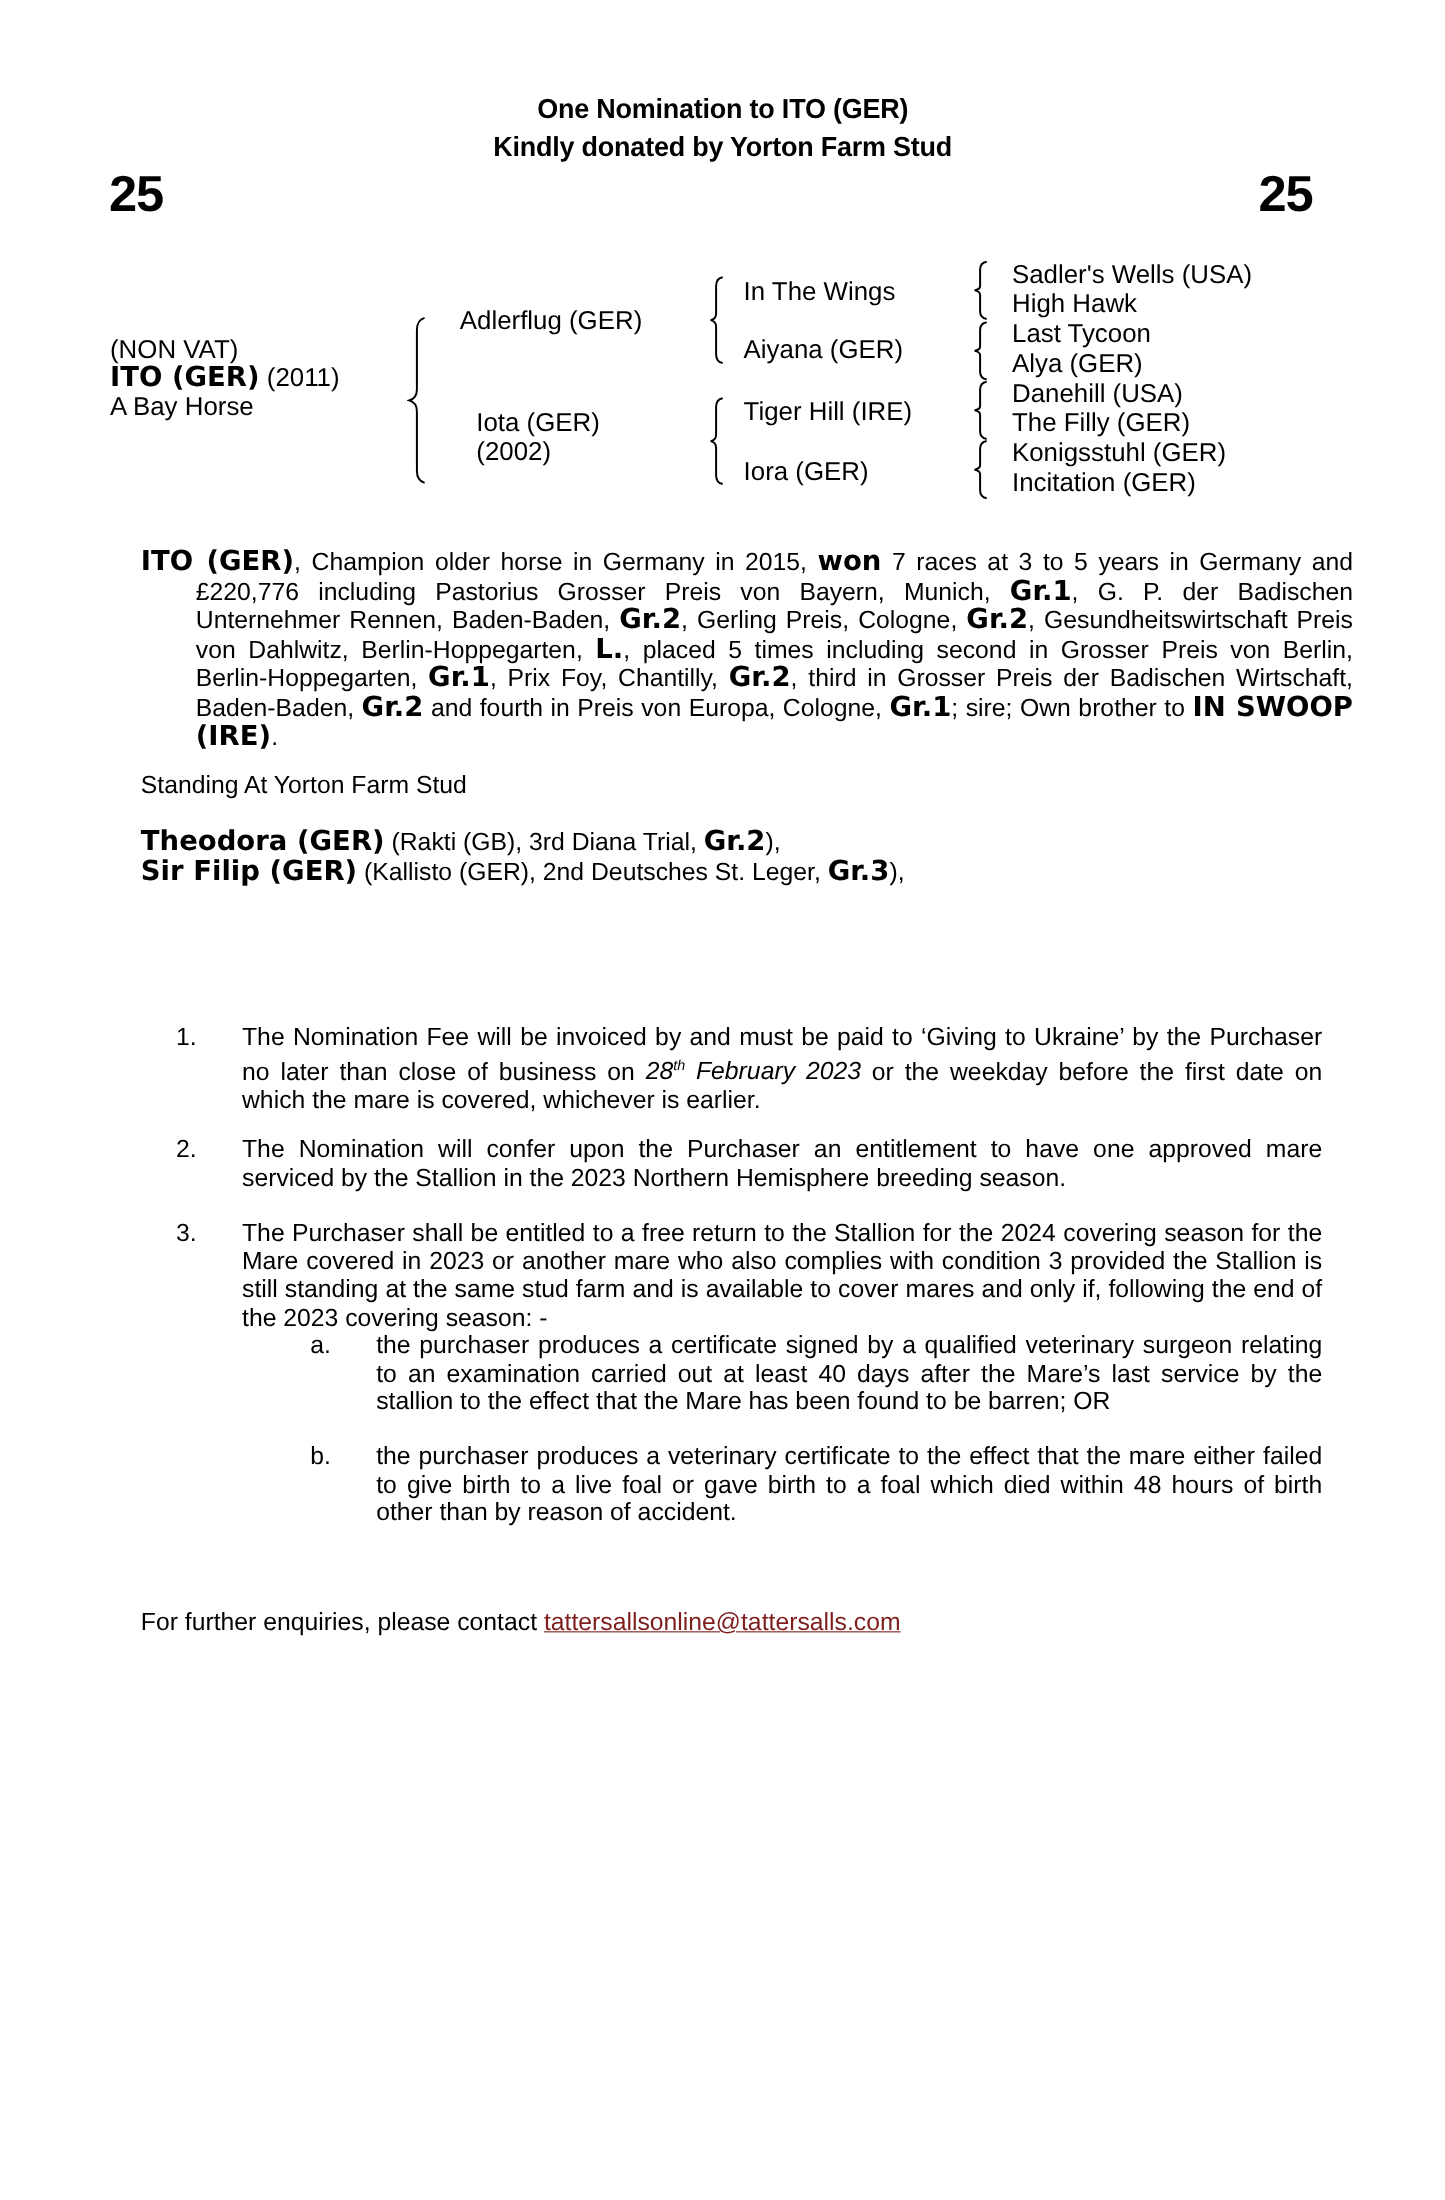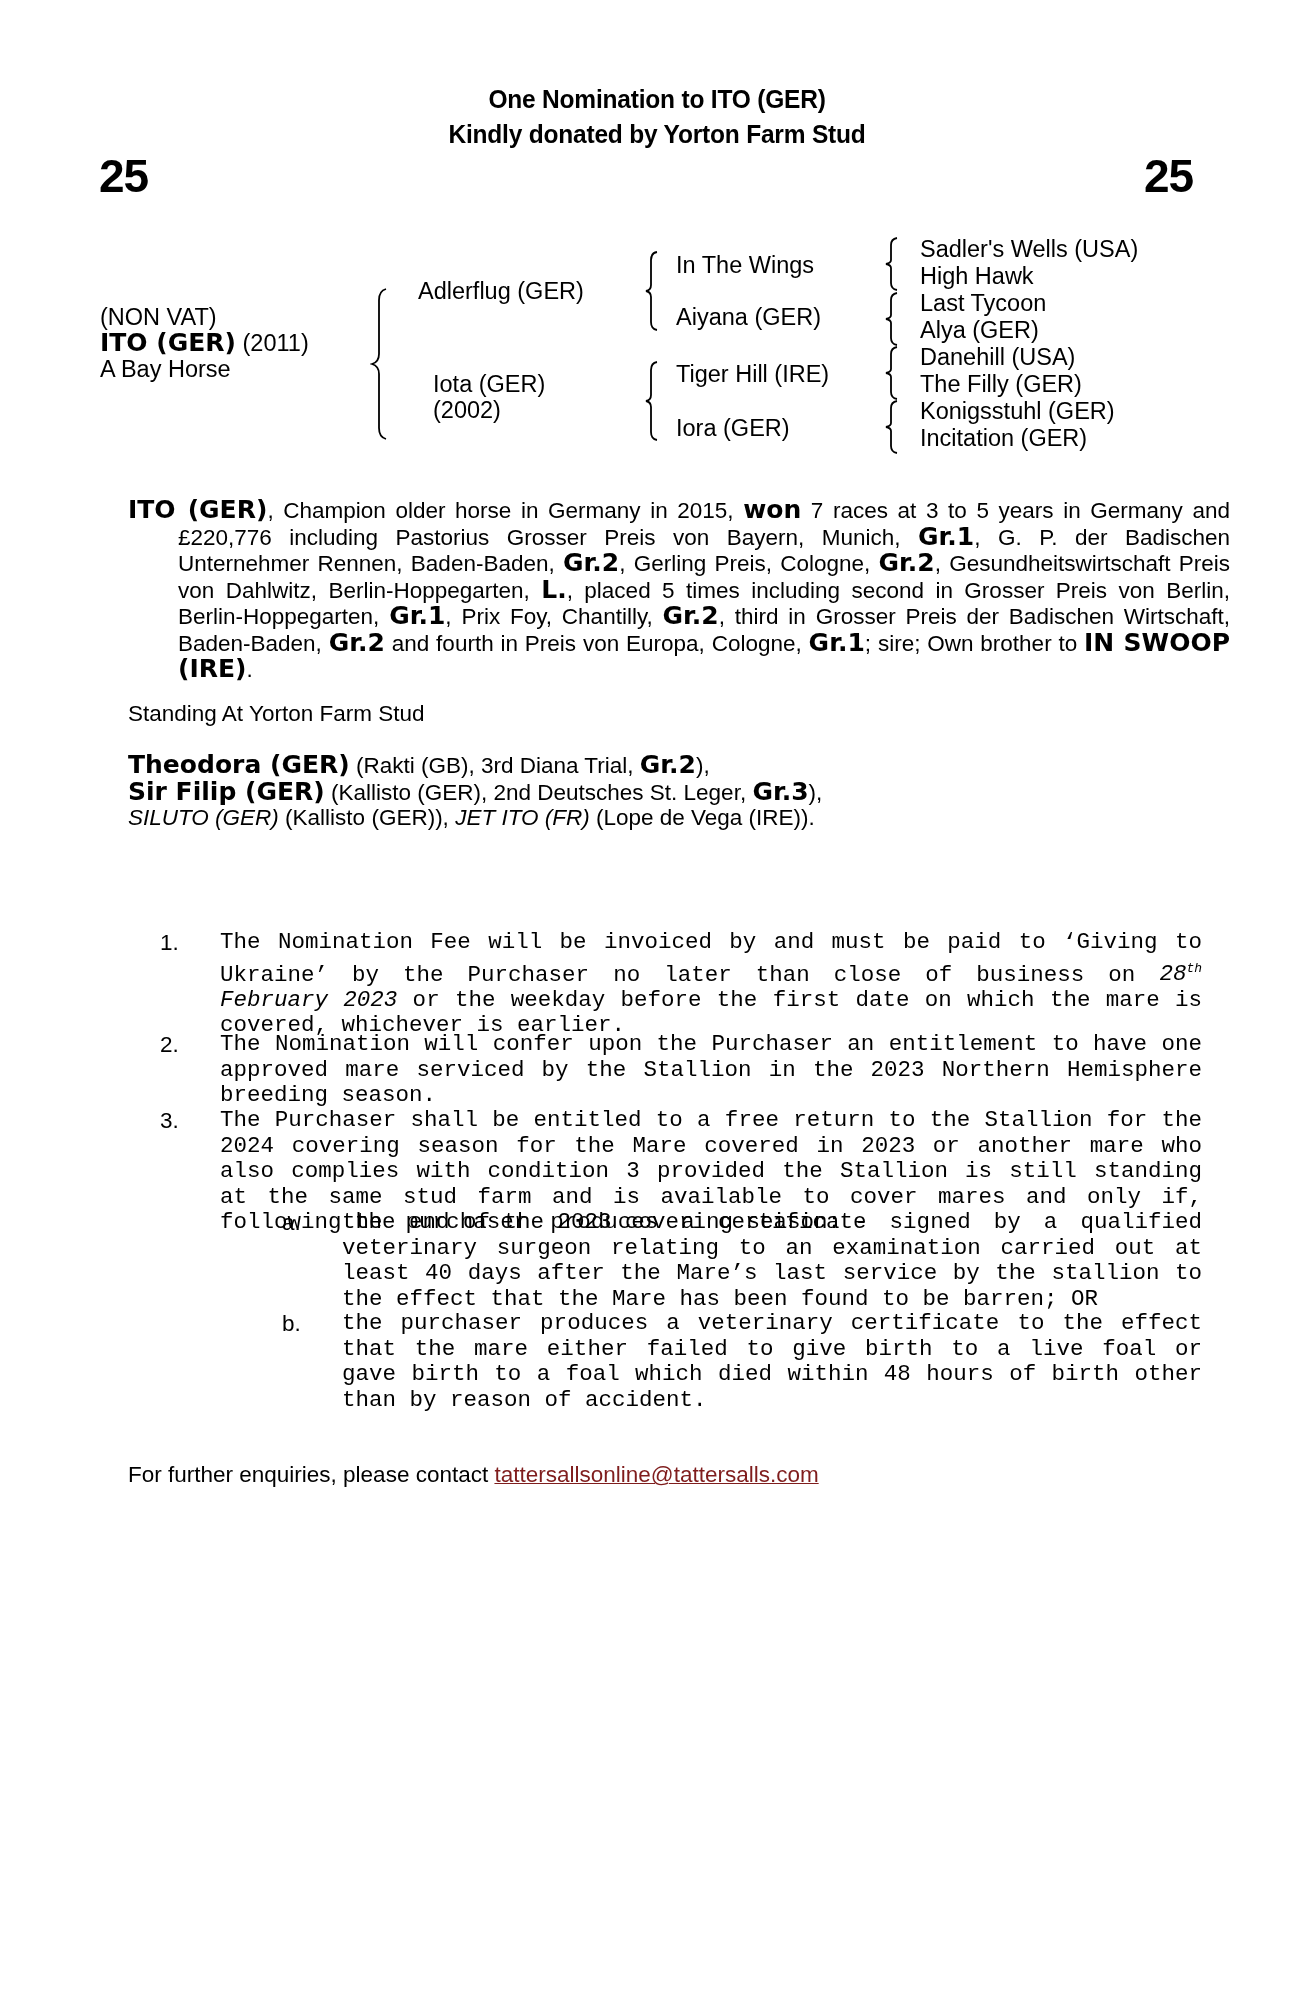--- a/index.html
+++ b/index.html
@@ -11,21 +11,21 @@
   .lot { font-weight: bold; font-size: 46px; line-height: 46px; letter-spacing: -1px; }
   .txt { font-size: 22.5px; line-height: 25.5px; margin-left: 28px; }
   .heavy { font-family: "DejaVu Sans", sans-serif; font-weight: bold; font-size: 25px; }
   .ped { font-size: 23.5px; line-height: 26px; white-space: nowrap; }
   .ped4 { font-size: 23.5px; line-height: 27px; white-space: nowrap; }
   .brace svg { display: block; }
   .justify { text-align: justify; }
   .desc { left: 100px; width: 1102px; }
   .desc p { margin: 0; text-indent: -50px; padding-left: 50px; }
   .cond-num { font-size: 22.5px; line-height: 25.5px; }
-  .cond-text { font-size: 22.5px; line-height: 25.5px; text-align: justify; font-family: Liberation Mono, monospace; }
+  .cond-text { font-size: 22.5px; line-height: 25.5px; text-align: justify; }
   .cond-text i sup { font-size: 13px; }
   .link { color: #1f5fb0; text-decoration: underline; text-decoration-thickness: 1px; }
   .it { font-style: italic; }
 </style>
 </head>
 <body>
 
 <div class="abs title" style="top:85px;">One Nomination to ITO (GER)</div>
 <div class="abs title" style="top:120px;">Kindly donated by Yorton Farm Stud</div>
 <div class="abs lot" style="left:99px; top:153px;">25</div>
@@ -99,21 +99,20 @@
 
 <div class="abs desc txt justify" style="top:497px;">
   <p><span class="heavy">ITO (GER)</span><span>, Champion older horse in Germany in 2015, </span><span class="heavy">won</span><span> 7 races at 3 to 5 years in Germany and £220,776 including Pastorius Grosser Preis von Bayern, Munich, </span><span class="heavy">Gr.1</span><span>, G. P. der Badischen Unternehmer Rennen, Baden-Baden, </span><span class="heavy">Gr.2</span><span>, Gerling Preis, Cologne, </span><span class="heavy">Gr.2</span><span>, Gesundheitswirtschaft Preis von Dahlwitz, Berlin-Hoppegarten, </span><span class="heavy">L.</span><span>, placed 5 times including second in Grosser Preis von Berlin, Berlin-Hoppegarten, </span><span class="heavy">Gr.1</span><span>, Prix Foy, Chantilly, </span><span class="heavy">Gr.2</span><span>, third in Grosser Preis der Badischen Wirtschaft, Baden-Baden, </span><span class="heavy">Gr.2</span><span> and fourth in Preis von Europa, Cologne, </span><span class="heavy">Gr.1</span><span>; sire; Own brother to </span><span class="heavy">IN SWOOP (IRE)</span><span>.</span></p>
 </div>
 
 <div class="abs txt" style="left:100px; top:701px;">Standing At Yorton Farm Stud</div>
 
 <div class="abs txt" style="left:100px; top:752px; width:1102px;">
   <div><span class="heavy">Theodora (GER)</span><span> (Rakti (GB), 3rd Diana Trial, </span><span class="heavy">Gr.2</span><span>),</span></div>
   <div><span class="heavy">Sir Filip (GER)</span><span> (Kallisto (GER), 2nd Deutsches St. Leger, </span><span class="heavy">Gr.3</span><span>),</span></div>
-  <div><span class="it">SILUTO (GER)</span><span> (Kallisto (GER)), </span><span class="it">JET ITO (FR)</span><span> (Lope de Vega (IRE)).</span></div>
 </div>
 
 <div class="abs cond-num" style="left:160px; top:930px;">1.</div>
 <div class="abs cond-text" style="left:220px; top:930px; width:982px;"><span>The Nomination Fee will be invoiced by and must be paid to ‘Giving to Ukraine’ by the Purchaser no later than close of business on </span><i><span>28</span><sup>th</sup><span> February 2023</span></i><span> or the weekday before the first date on which the mare is covered, whichever is earlier.</span></div>
 
 <div class="abs cond-num" style="left:160px; top:1032px;">2.</div>
 <div class="abs cond-text" style="left:220px; top:1032px; width:982px;">The Nomination will confer upon the Purchaser an entitlement to have one approved mare serviced by the Stallion in the 2023 Northern Hemisphere breeding season.</div>
 
 <div class="abs cond-num" style="left:160px; top:1108px;">3.</div>
 <div class="abs cond-text" style="left:220px; top:1108px; width:982px;">The Purchaser shall be entitled to a free return to the Stallion for the 2024 covering season for the Mare covered in 2023 or another mare who also complies with condition 3 provided the Stallion is still standing at the same stud farm and is available to cover mares and only if, following the end of the 2023 covering season: -</div>

